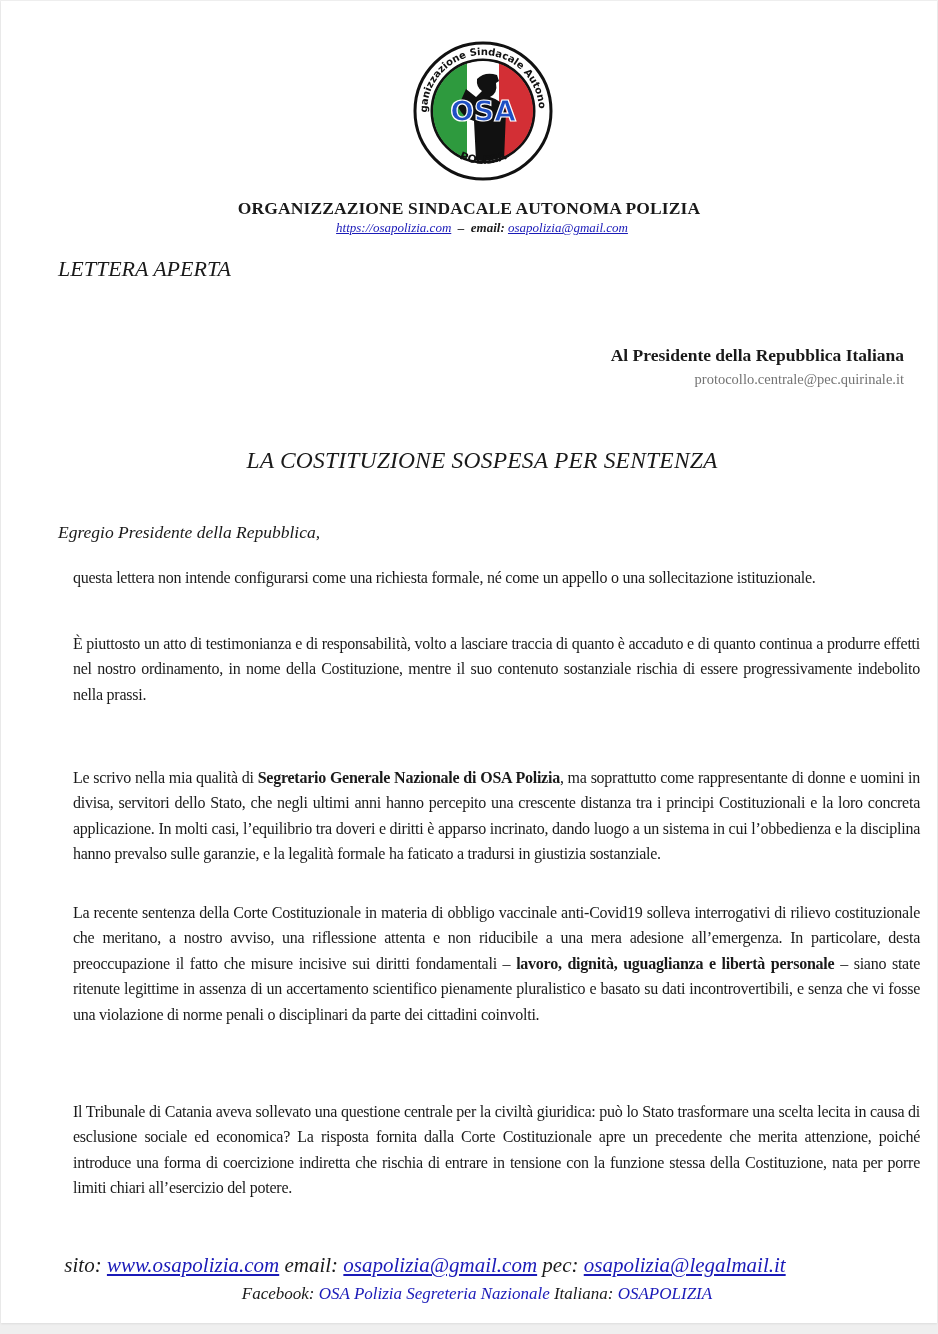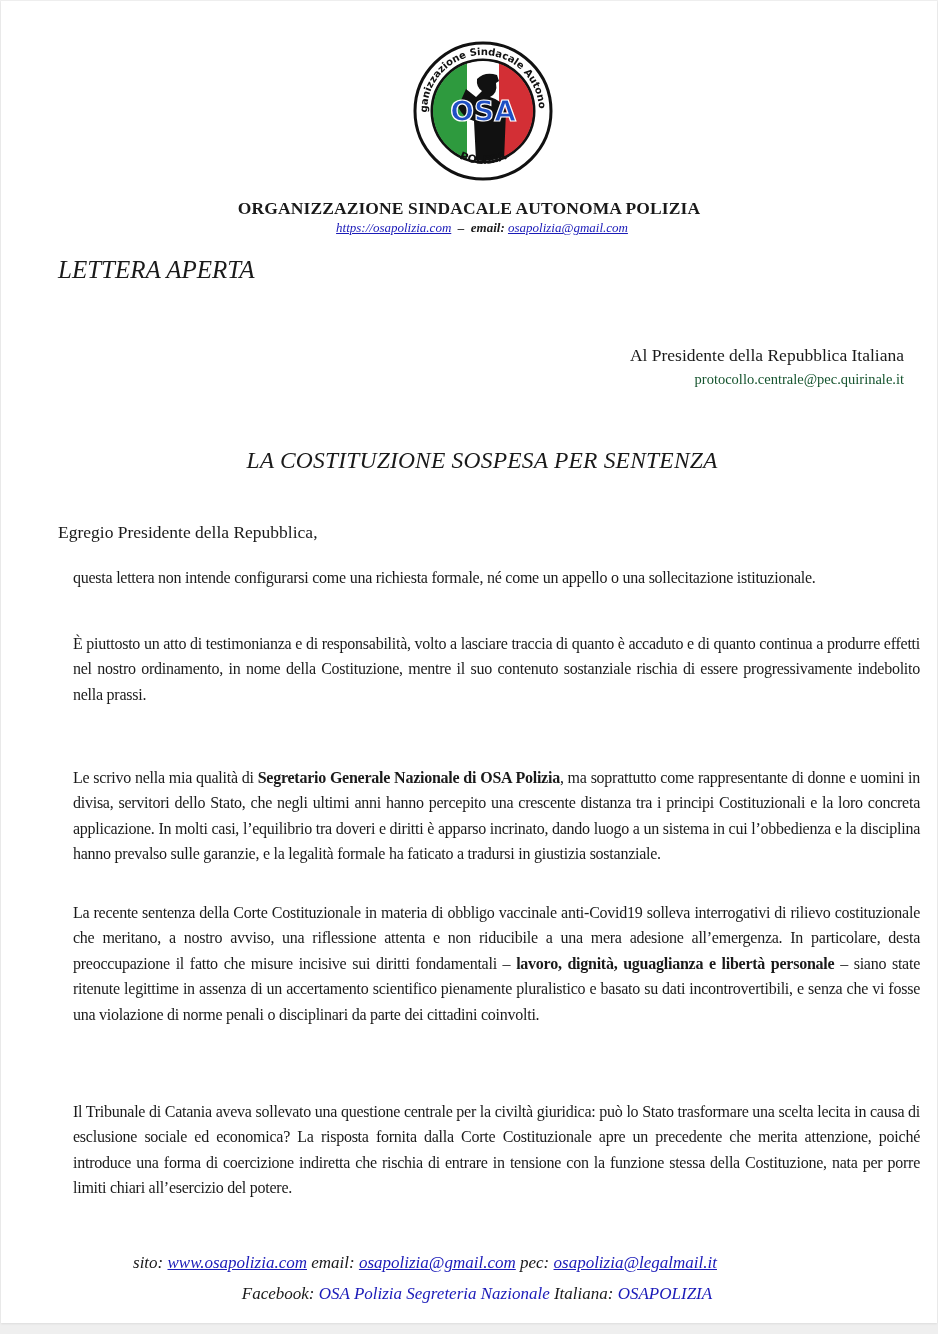--- a/index.html
+++ b/index.html
@@ -16,50 +16,50 @@
       position: absolute; left: 0; width: 936px; top: 197px; text-align: center;
       font-weight: bold; font-size: 17.5px; letter-spacing: 0.1px;
     }
     .org-links {
       position: absolute; left: 0; width: 936px; top: 219px; text-align: center;
       font-style: italic; font-size: 13px; margin-left: 13px;
     }
     .org-links .lnk { color: #1a1ab8; text-decoration: underline; }
     .org-links .lbl { font-weight: bold; }
     .letter-type {
-      position: absolute; left: 57px; top: 255px; font-style: italic; font-size: 25px;
+      position: absolute; left: 57px; top: 255px; font-style: italic; font-size: 22px;
     }
     .recipient {
       position: absolute; right: 33px; top: 344px; text-align: center;
-      font-weight: normal; font-size: 17.5px;
+      font-weight: bold; font-size: 17.5px;
     }
     .recipient-email {
       position: absolute; right: 33px; top: 370px; text-align: right;
-      font-size: 14.5px; color: #14532d;
+      font-size: 14.5px; color: #737373;
     }
     .main-title {
       position: absolute; left: 0; width: 962px; top: 446px; text-align: center;
       font-style: italic; font-size: 23.5px; letter-spacing: 0.2px;
     }
     .salutation {
-      position: absolute; left: 57px; top: 521px; font-size: 17.5px;
+      position: absolute; left: 57px; top: 521px; font-style: italic; font-size: 17.5px;
     }
     .para {
       position: absolute; left: 72px; width: 847px; font-size: 16px; line-height: 25.4px;
       text-align: justify; letter-spacing: -0.25px;
     }
     .para b { font-weight: bold; }
     #p1 { top: 564px; }
     #p2 { top: 630px; }
     #p3 { top: 729px; margin-top: 35px; }
     #p4 { top: 899px; }
     #p5 { top: 1098px; }
     .footer1 {
       position: absolute; left: 0; width: 848px; top: 1252px; text-align: center;
-      font-style: italic; font-size: 17px;
+      font-style: italic; font-size: 21px;
     }
     .footer2 {
       position: absolute; left: 0; width: 952px; top: 1283px; text-align: center;
       font-style: italic; font-size: 17px;
     }
     .footer1 .lnk { color: #1a1ab8; text-decoration: underline; }
     .footer2 .lnk { color: #1a1ab8; }
   </style>
 </head>
 <body>

